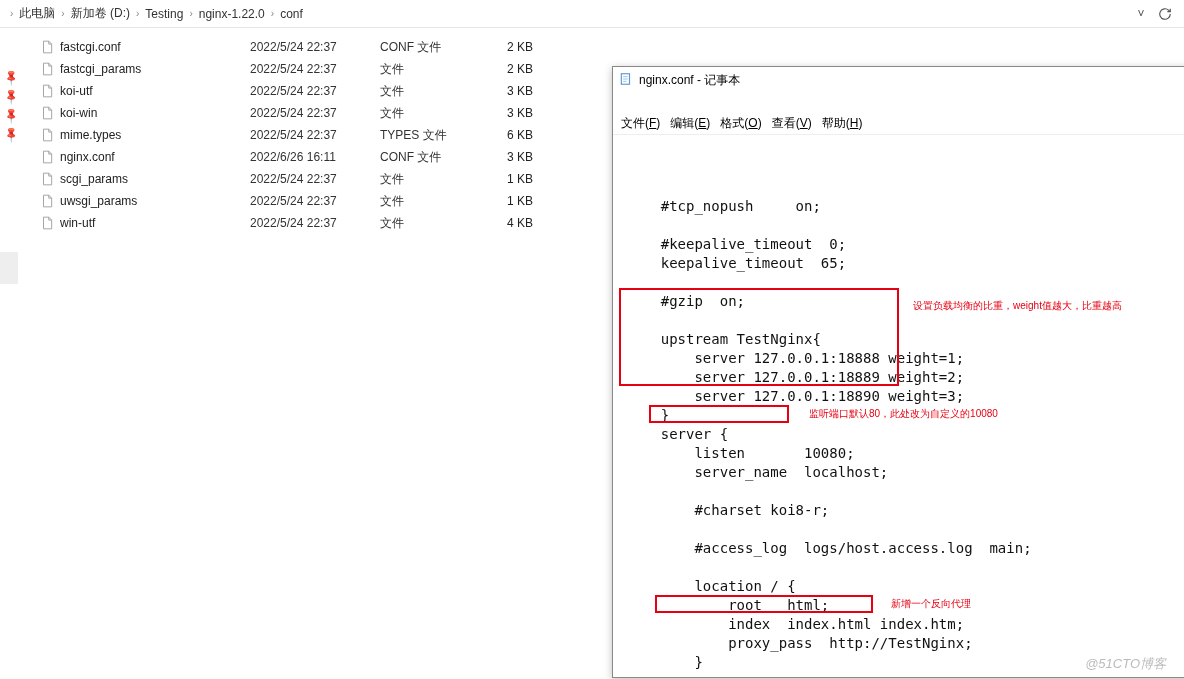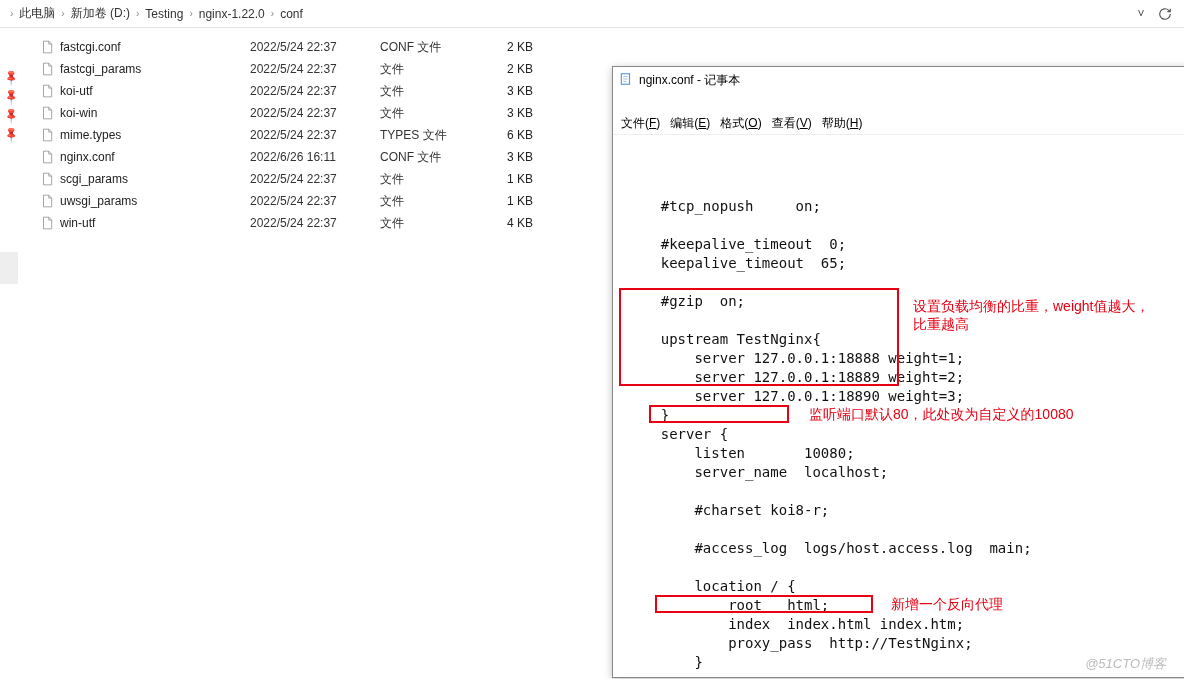--- a/index.html
+++ b/index.html
@@ -148,21 +148,21 @@
   }
   .np-line { position: relative; }
   .red-box {
     border: 2px solid #e60012;
     position: absolute;
     pointer-events: none;
   }
   .red-note {
     position: absolute;
     color: #e60012;
-    font-size: 14px;
+    font-size: 10px;
     line-height: 18px;
     font-family: "Microsoft YaHei", sans-serif;
     white-space: normal;
   }
 
   .watermark {
     position: absolute;
     right: 18px;
     bottom: 6px;
     color: #bbb;

